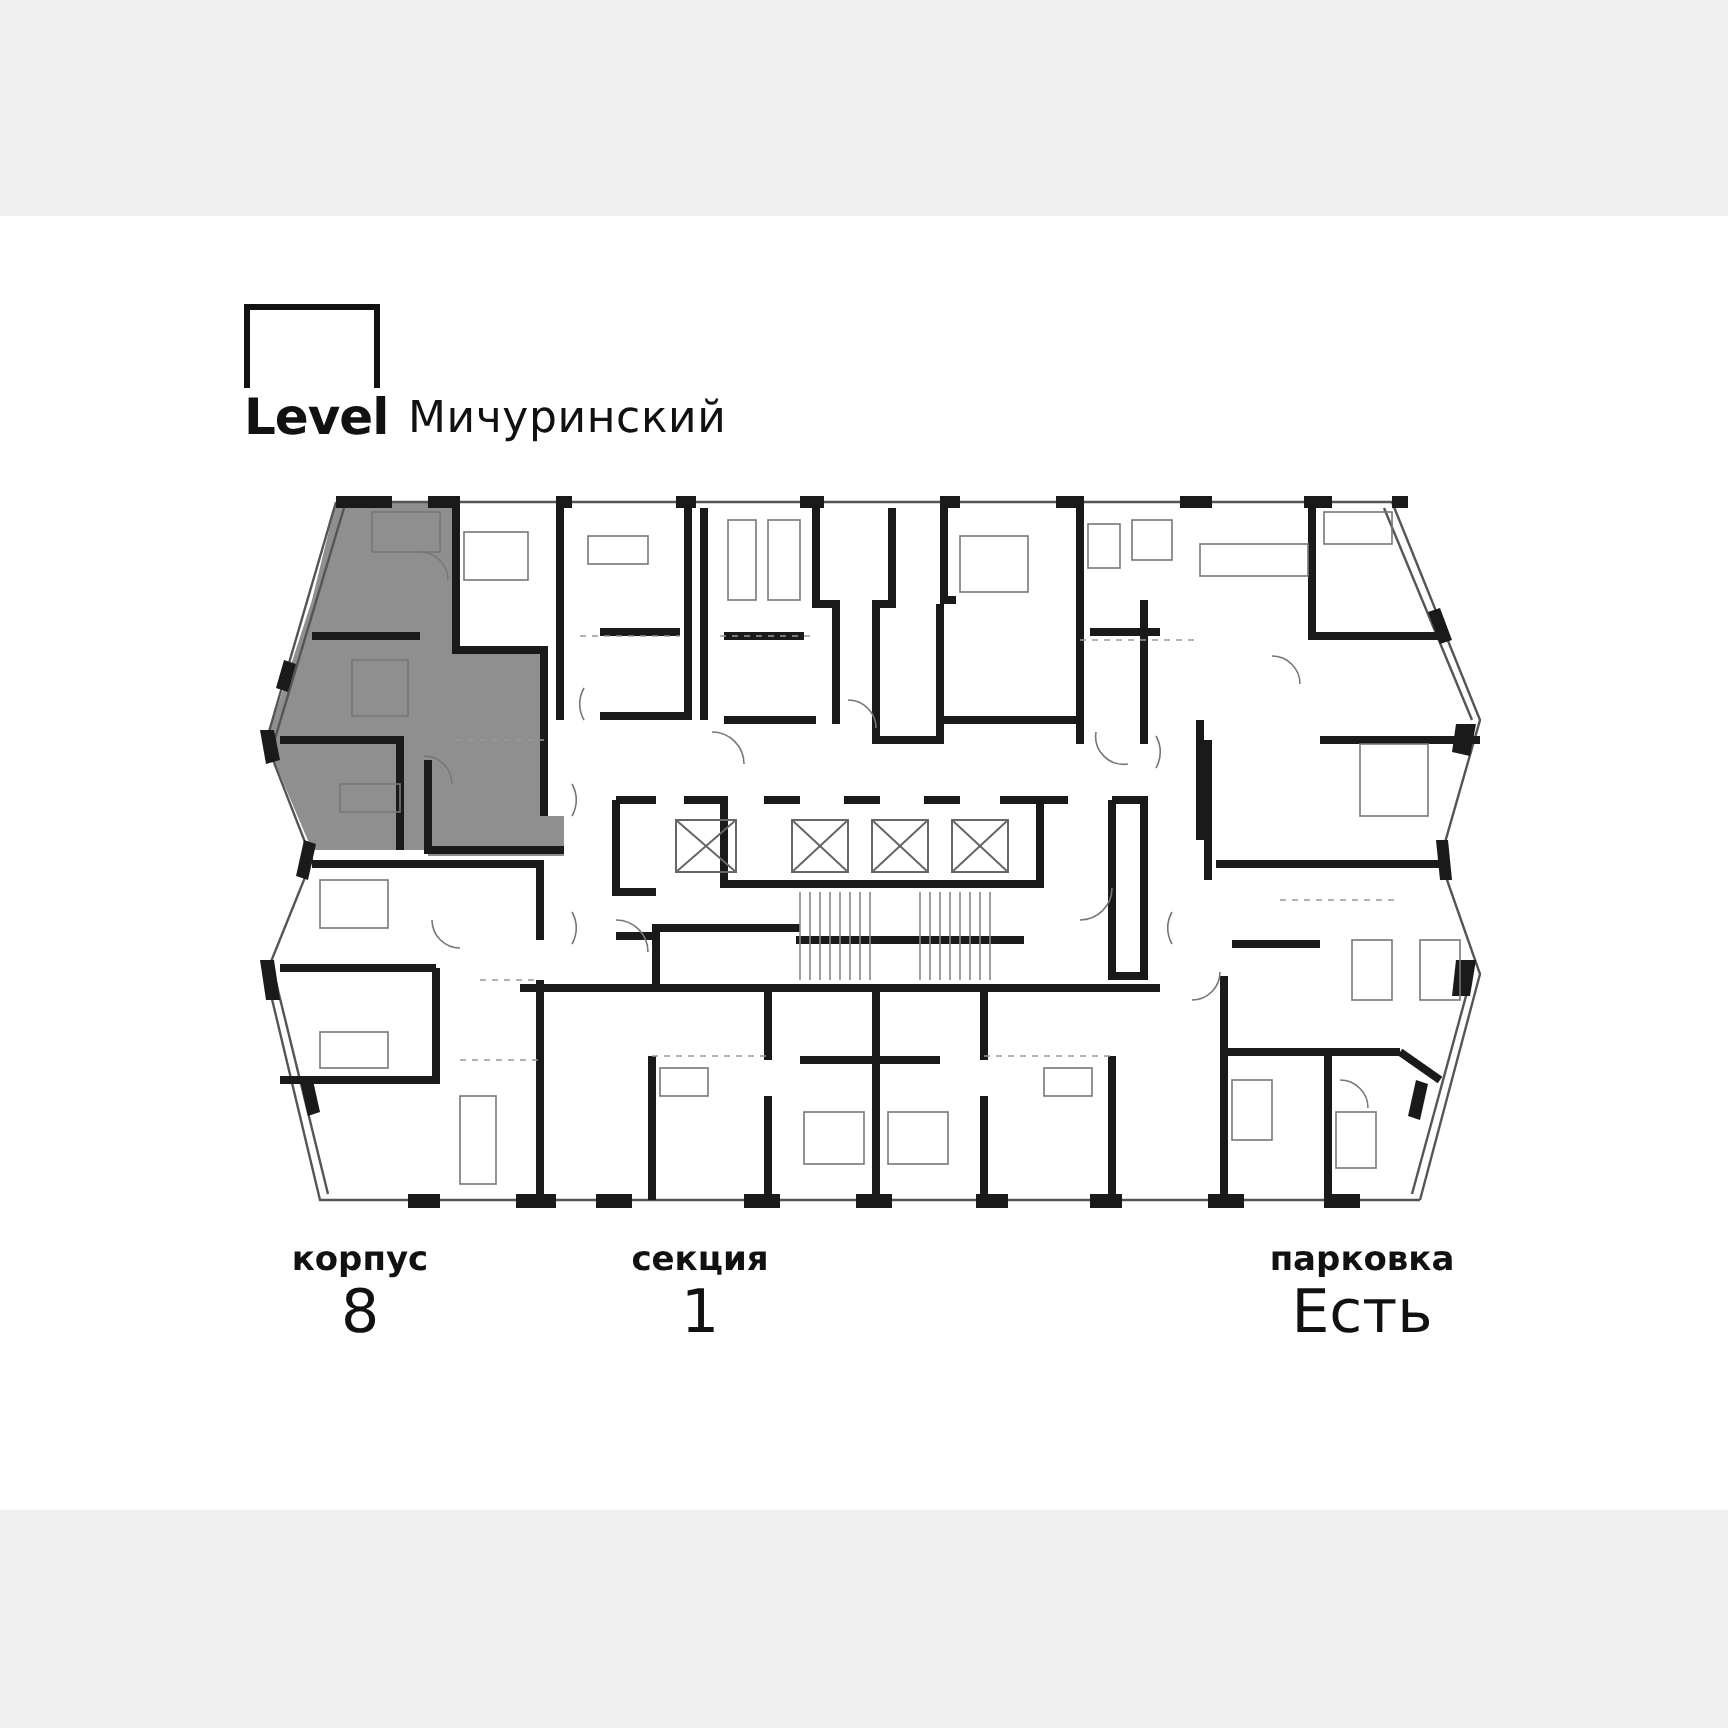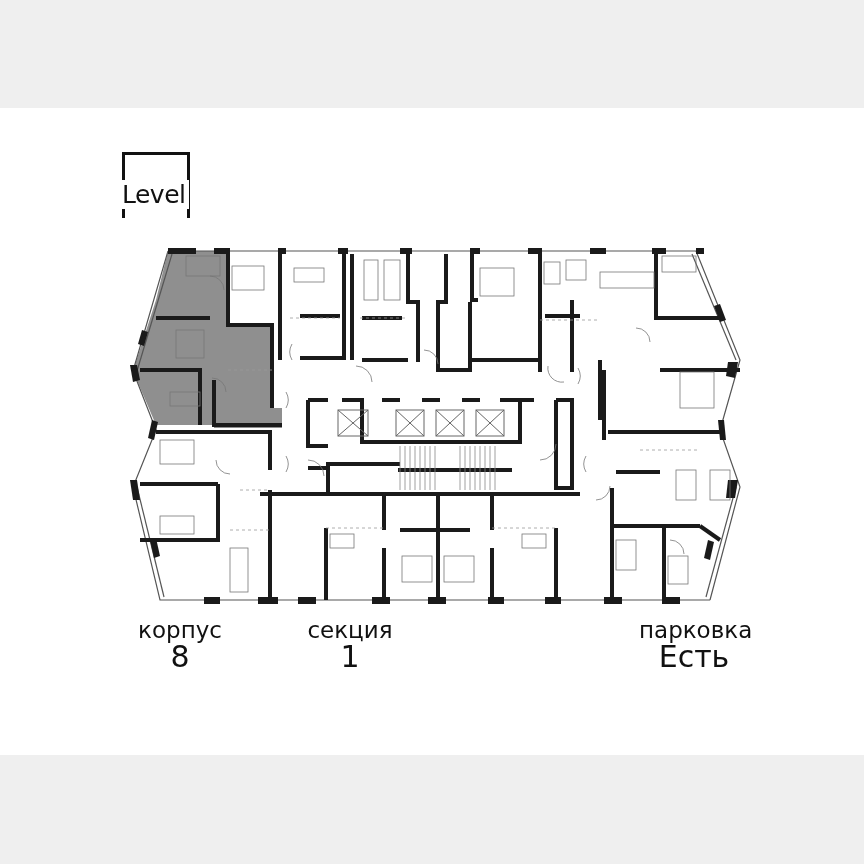--- a/index.html
+++ b/index.html
@@ -9,39 +9,40 @@
   }
   .card {
     position: absolute; left: 0; top: 108px; width: 864px; height: 647px; background: #ffffff;
   }
   .logo { position: absolute; left: 122px; top: 152px; width: 300px; height: 80px; }
   .logo-frame {
     position: absolute; left: 0; top: 0; width: 68px; height: 66px;
     border-top: 3px solid #111; border-left: 3px solid #111; border-right: 3px solid #111; box-sizing: border-box;
   }
   .logo-level {
-    position: absolute; left: 0; top: 28px; font-size: 25px; font-weight: normal; color: #111; letter-spacing: -0.5px;
+    position: absolute; left: 0; top: 42px; font-size: 25px; font-weight: bold; color: #111; letter-spacing: -0.5px;
     background: #fff; padding-right: 3px;
   }
   .logo-name {
     position: absolute; left: 82px; top: 45px; font-size: 22px; color: #111; letter-spacing: 0.3px;
   }
   .plan { position: absolute; left: 0; top: 0; }
   .info { position: absolute; top: 620px; text-align: center; color: #111; }
-  .info .lbl { font-size: 23px; line-height: 20px; }
+  .info .lbl { font-size: 17px; line-height: 20px; font-weight: bold; }
   .info .val { font-size: 30px; line-height: 34px; }
 </style>
 </head>
 <body>
 
 <div class="card"></div>
 
 <div class="logo">
   <div class="logo-frame"></div>
   <div class="logo-level">Level</div>
+  <div class="logo-name">Мичуринский</div>
 </div>
 
 <svg class="plan" width="864" height="864" viewBox="0 0 864 864" xmlns="http://www.w3.org/2000/svg">
 
   <polygon points="168,251 228,251 228,325 272,325 272,408 282,408 282,428 214,428 214,425 156,425 133,371 156,300" fill="#8f8f8f"></polygon>
 
   <g fill="none" stroke="#555" stroke-width="1.2">
     <polyline points="168,251 696,251"></polyline>
     <polyline points="168,251 133,371 156,430 133,487 160,600 210,600"></polyline>
     <polyline points="696,251 740,360 720,430 740,487 710,600"></polyline>
@@ -242,16 +243,16 @@
 <div class="info" style="left:130px; width:100px;">
   <div class="lbl">корпус</div>
   <div class="val">8</div>
 </div>
 <div class="info" style="left:300px; width:100px;">
   <div class="lbl">секция</div>
   <div class="val">1</div>
 </div>
 <div class="info" style="left:420px; width:190px;">
 </div>
-<div class="info" style="left:639px; width:110px;">
+<div class="info" style="left:626px; width:110px;">
   <div class="lbl">парковка</div>
   <div class="val">Есть</div>
 </div>
 
 </body></html>

